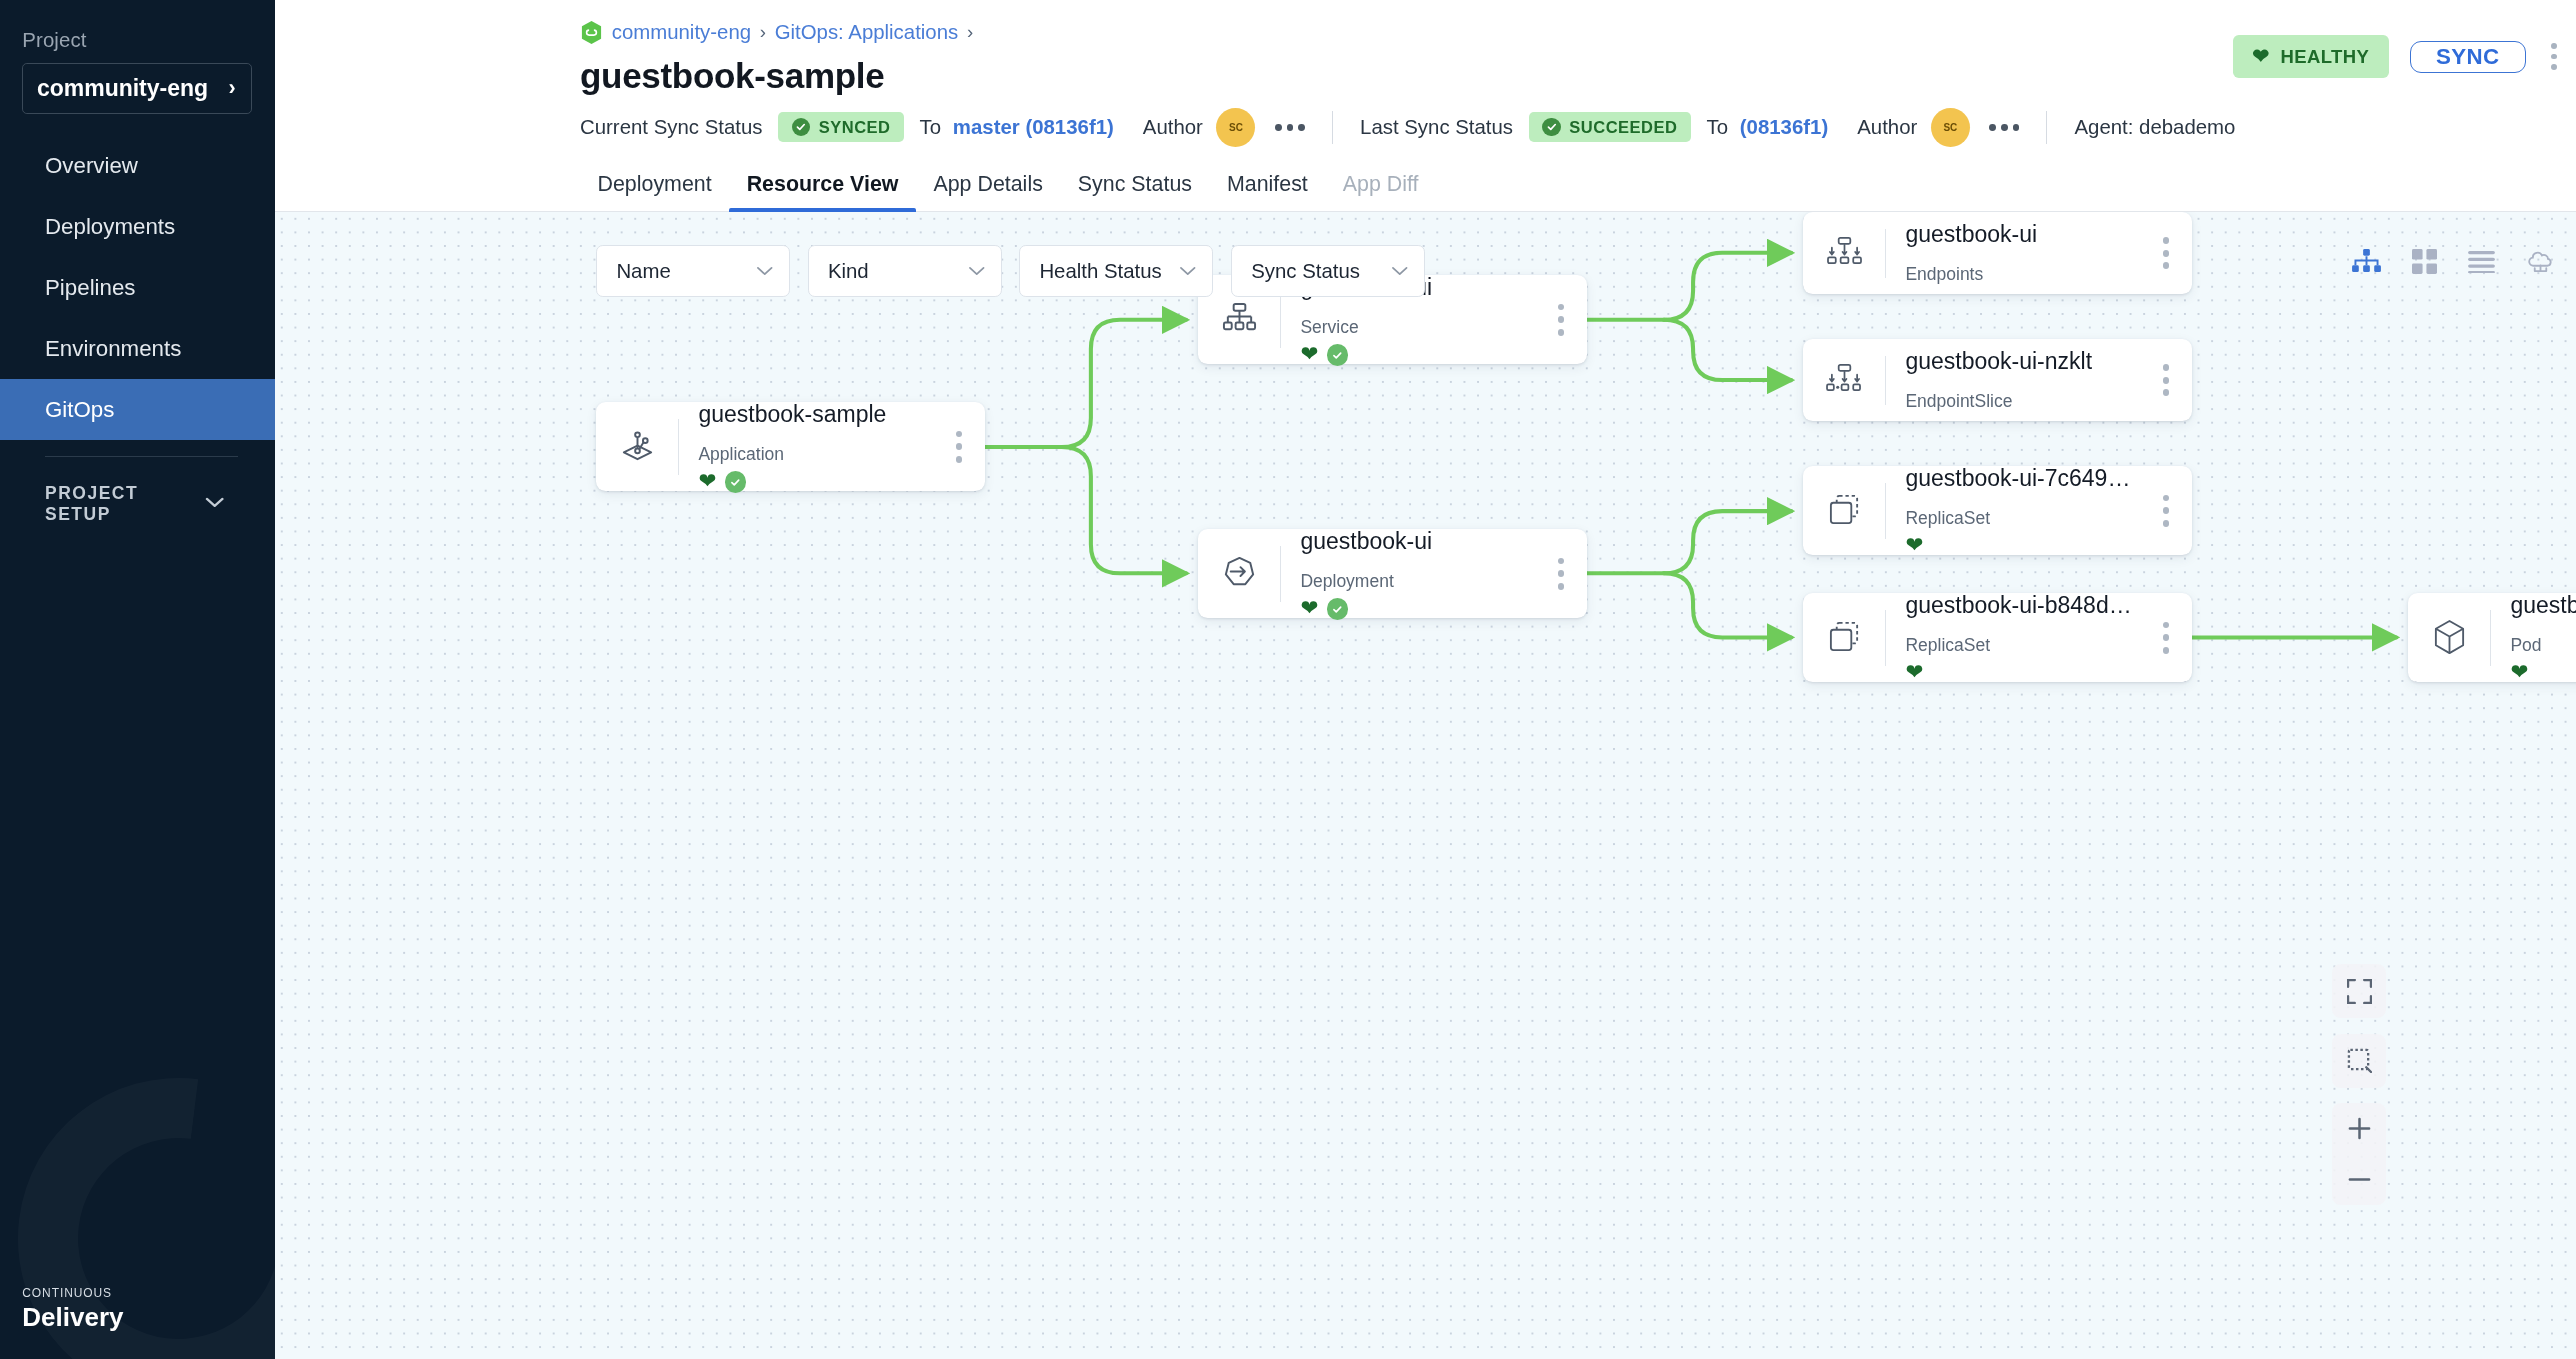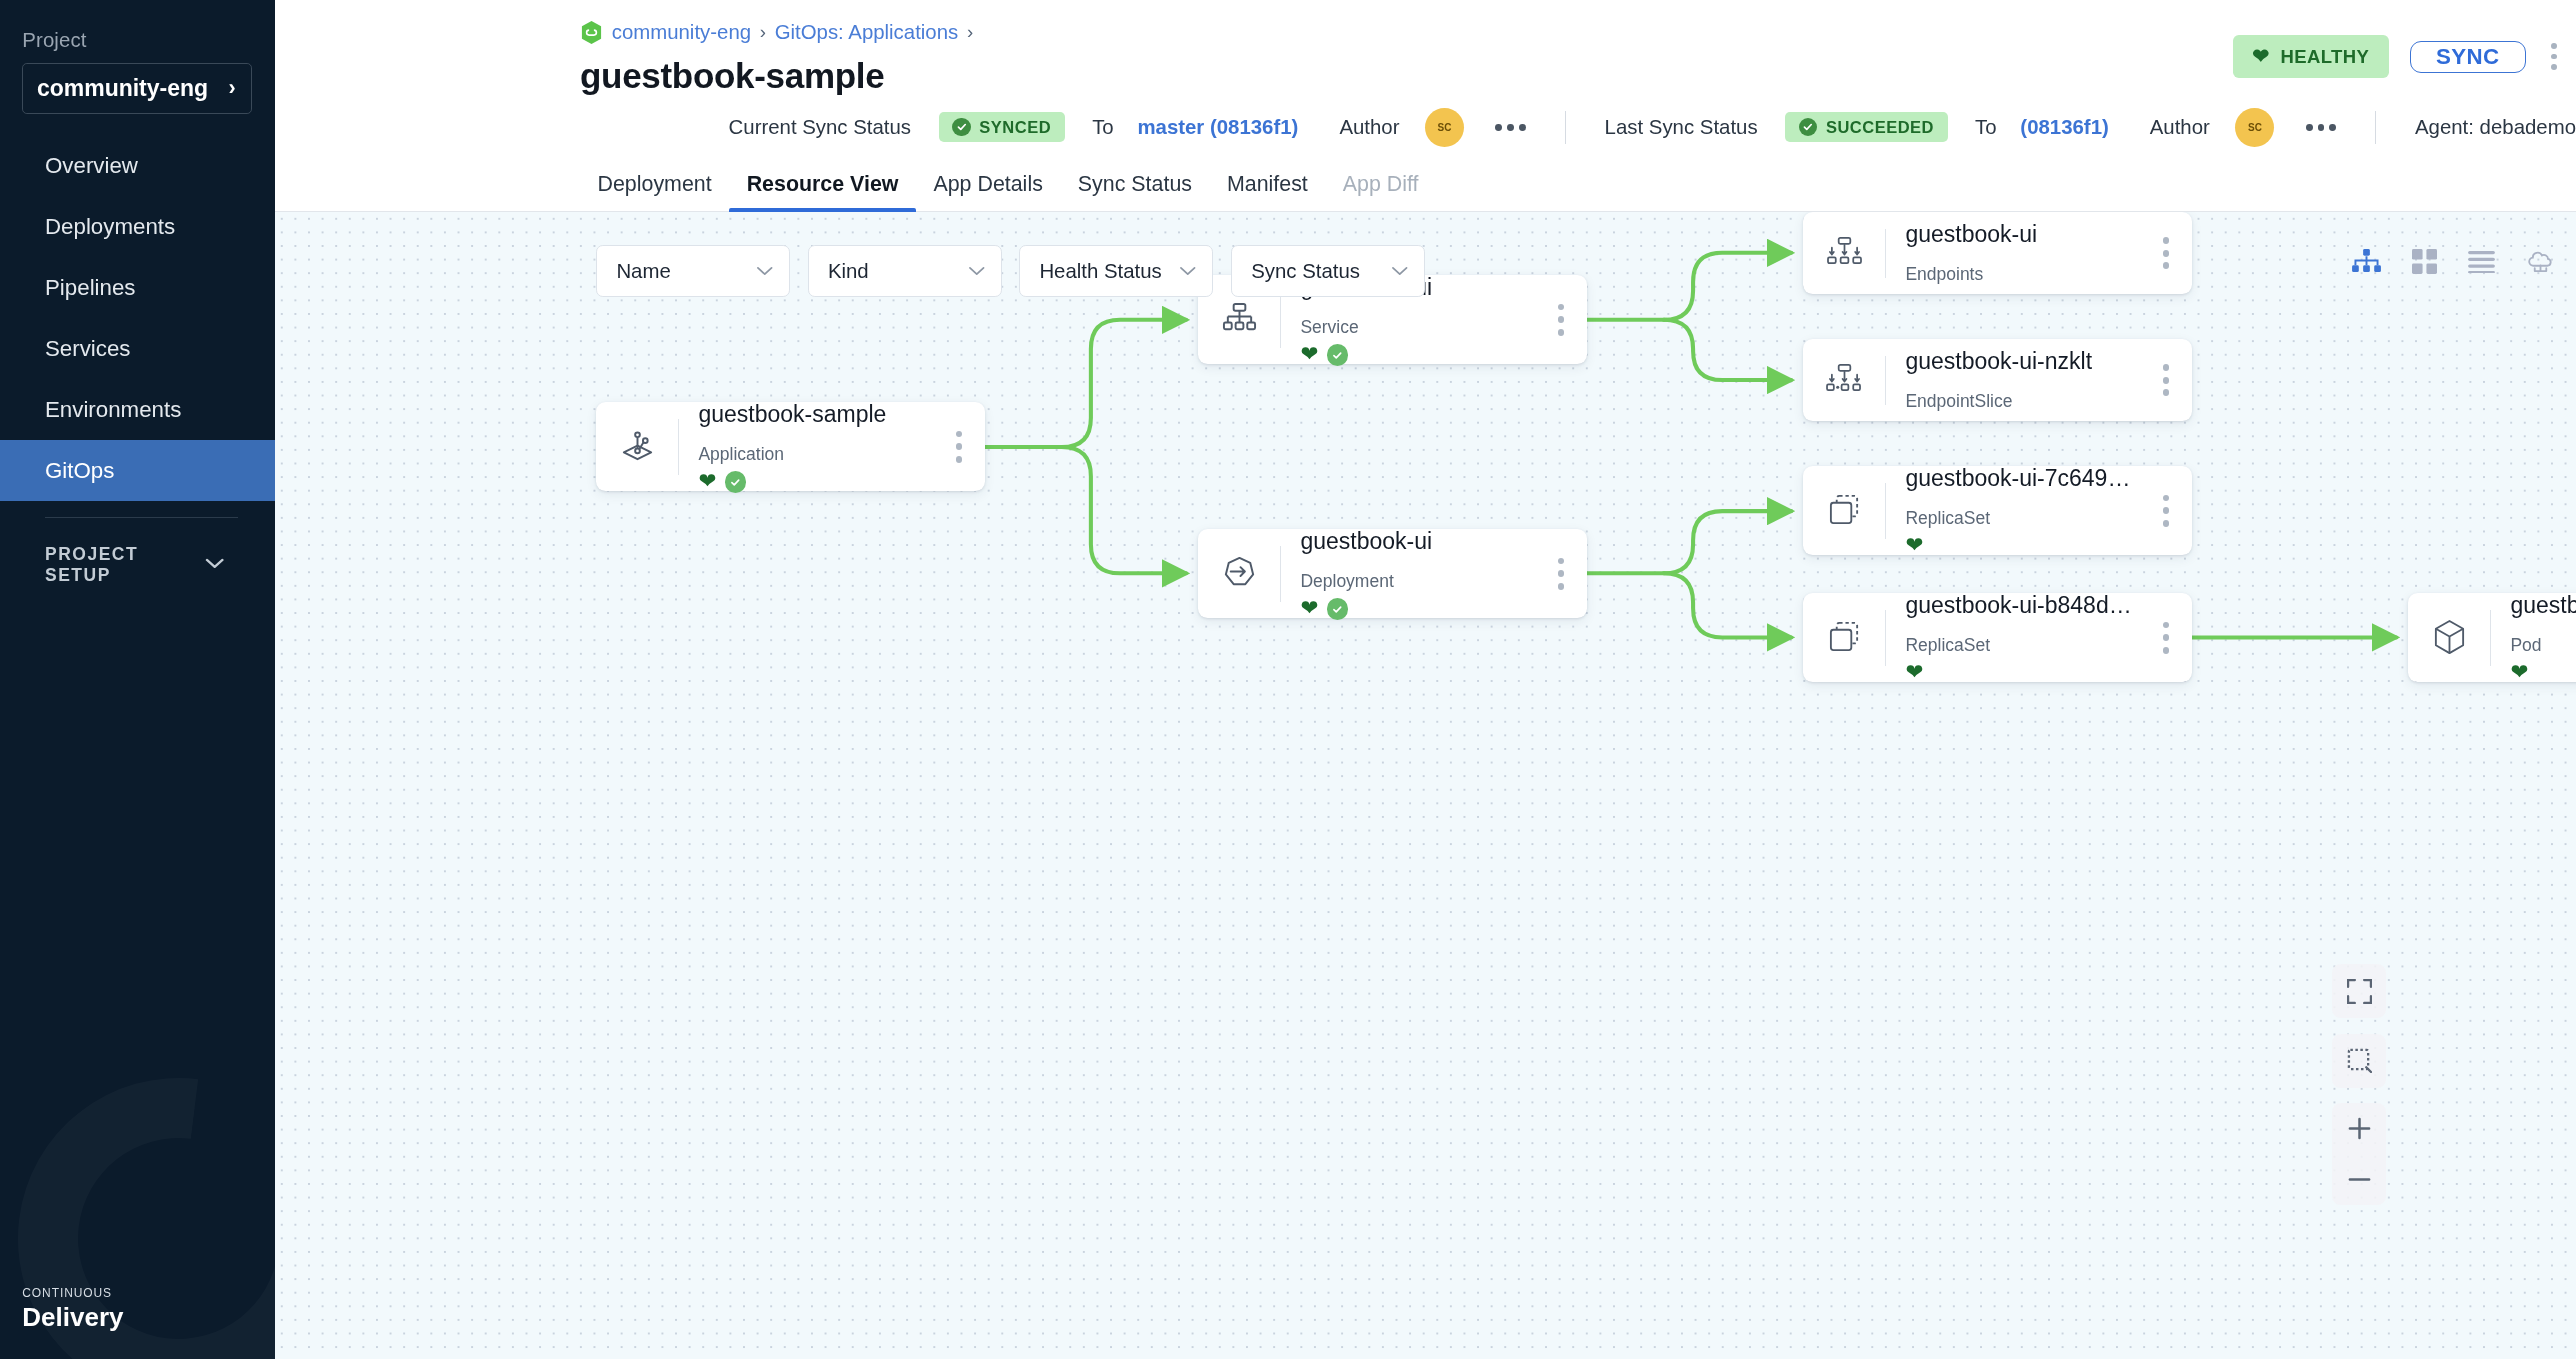--- a/index.html
+++ b/index.html
@@ -104,21 +104,21 @@
     font-size: 22.3px; font-weight: bold; letter-spacing: 0.4px;
     display: flex; align-items: center; cursor: pointer;
   }
   .vdots { display:flex; flex-direction:column; gap:4.9px; padding: 0 3.9px; }
   .vdots i { width:5.8px; height:5.8px; border-radius:50%; background:#a9b3c0; display:block; }
 
   
   .statusbar {
     display: flex; align-items: center;
     padding-left: 305px; height: 62px;
-    font-size: 20.4px; color: #25303f; gap: 12px; justify-content: flex-end;
+    font-size: 20.4px; color: #25303f; gap: 0;
   }
   .st-label { color: #2b3643; }
   .pill {
     display: inline-flex; align-items: center; gap: 8.7px;
     background: #BDEDBE; border-radius: 4.9px;
     padding: 5.8px 13.6px; margin: 0 15.5px;
     font-size: 16.5px; font-weight: bold; letter-spacing: 0.5px; color: #1E6B2A;
   }
   .pill .circ {
     width: 18.5px; height: 18.5px; border-radius: 50%;
@@ -256,23 +256,20 @@
 
       <nav class="sb-nav">
         <div class="sb-item">
           <span>Overview</span>
         </div>
         <div class="sb-item">
           <span>Deployments</span>
         </div>
         <div class="sb-item">
           <span>Pipelines</span>
-        </div>
-        <div class="sb-item">
-          <span>Services</span>
         </div>
         <div class="sb-item">
           <span>Environments</span>
         </div>
         <div class="sb-item active">
           <span>GitOps</span>
         </div>
       </nav>
 
       <div class="sb-divider"></div>

